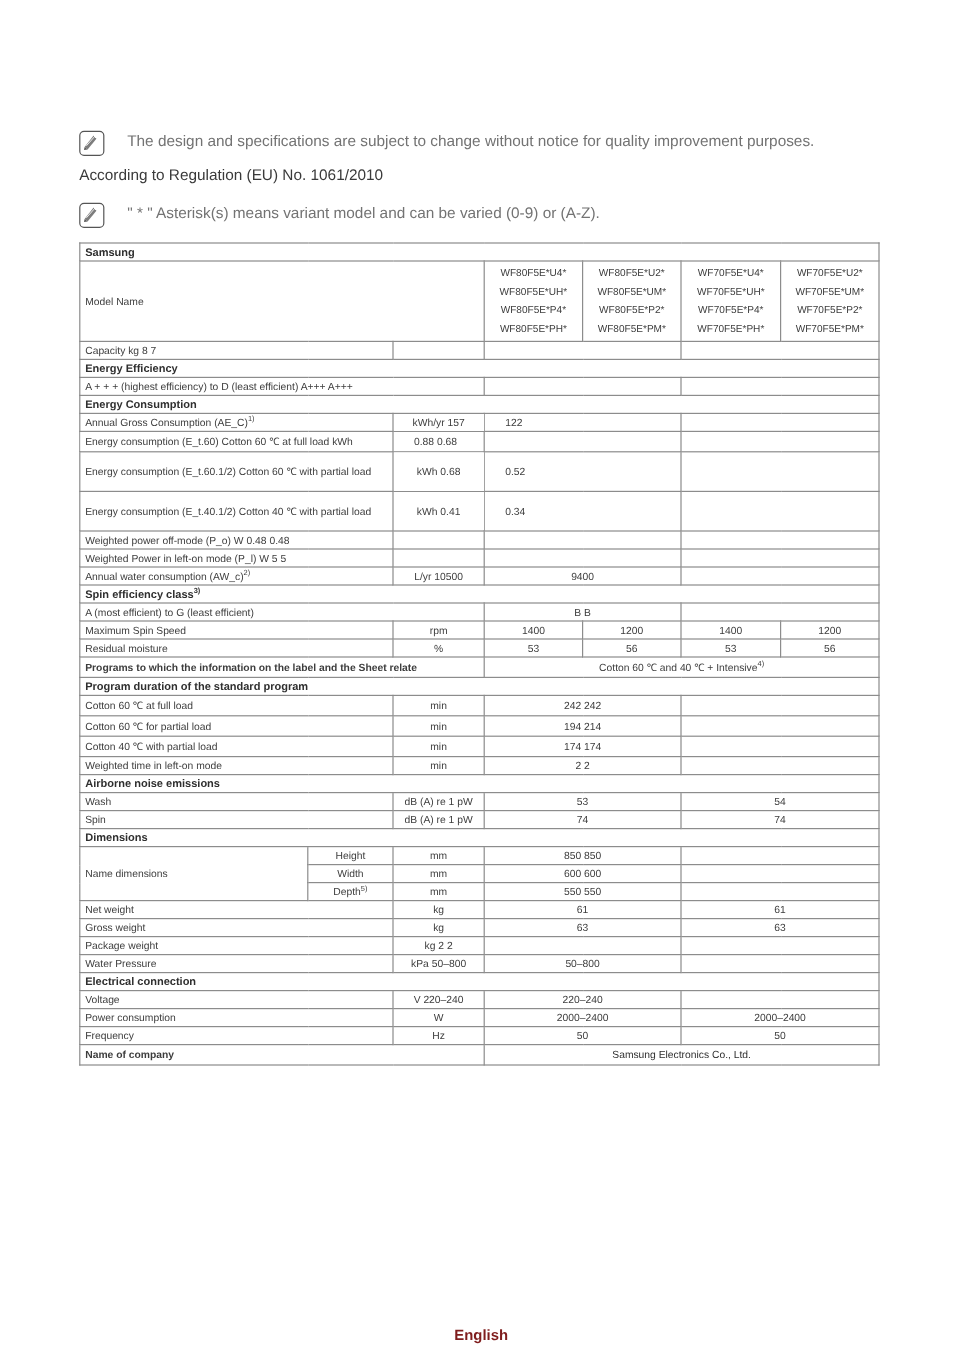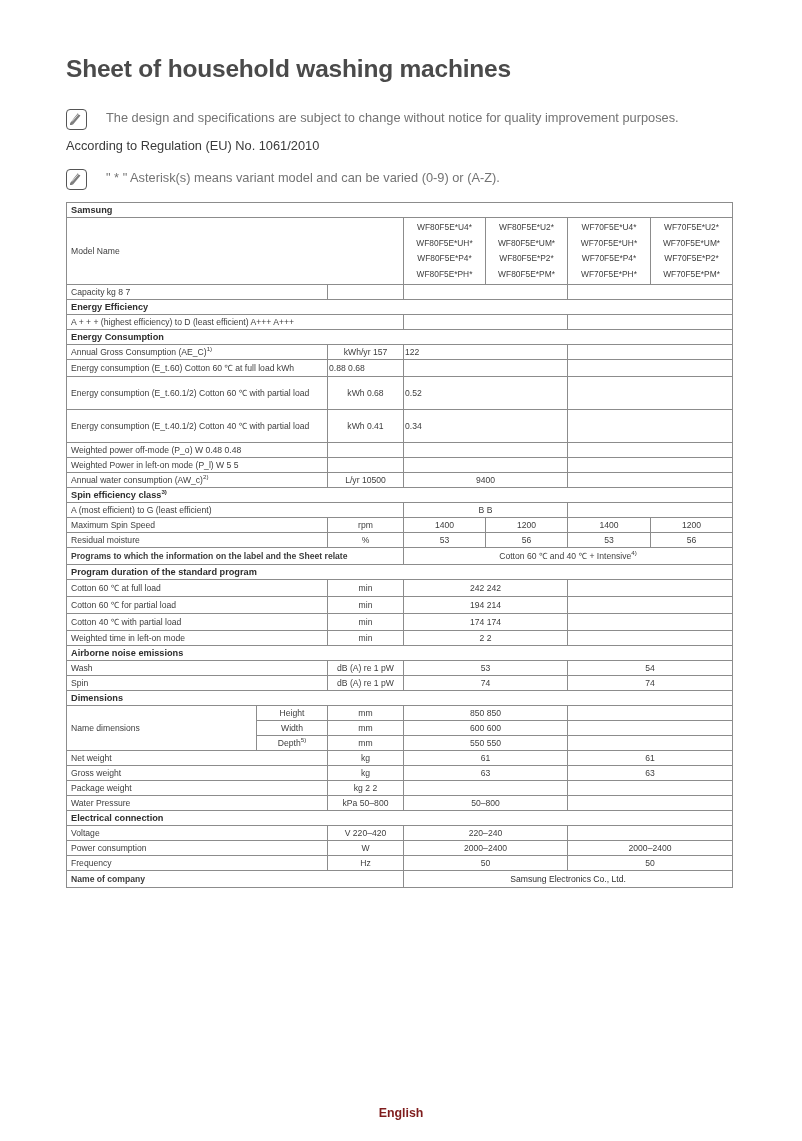--- a/index.html
+++ b/index.html
@@ -127,21 +127,21 @@
   td.blank { background: #ffffff; }
   .ovf {
     position: relative;
   }
   .ovf span.o {
     position: absolute;
     left: 100%;
     top: 50%;
     transform: translateY(-50%);
     white-space: nowrap;
-    padding-left: 2px;
+    padding-left: 18px;
     color: #3d3d3d;
   }
   sup {
     font-size: 6.2px;
     vertical-align: super;
     line-height: 0;
   }
   .footer {
     position: absolute;
     left: 0;
@@ -151,21 +151,20 @@
     font-size: 12.4px;
     font-weight: bold;
     color: #7f1d1d;
   }
 </style>
 </head>
 <body>
 
 <div class="page">
 
-  <div class="title">Sheet of household washing machines</div>
 
   <div class="note-row note1">
     <div class="note-icon">
       <svg width="17" height="17" viewBox="0 0 17 17">
         <path d="M3.5 12.5 L11 3 L13.5 5.5 L6 14.5 Z" fill="#7d7d7d"></path>
         <path d="M3.5 12.5 L6 14.5 L3 15 Z" fill="#5a5a5a"></path>
         <path d="M11 3 L13.5 5.5" stroke="#ffffff" stroke-width="0.8" fill="none"></path>
         <path d="M5 11.5 L12 3.6" stroke="#ffffff" stroke-width="0.7" fill="none"></path>
       </svg>
     </div>
@@ -413,21 +412,21 @@
         <td class="val" colspan="2">50–800</td>
         <td class="blank" colspan="2"></td>
       </tr>
 
       <tr>
         <td class="secbar" colspan="7">Electrical connection</td>
       </tr>
 
       <tr>
         <td class="lbl" colspan="2">Voltage</td>
-        <td class="unit">V 220–420</td>
+        <td class="unit">V 220–240</td>
         <td class="val" colspan="2">220–240</td>
         <td class="blank" colspan="2"></td>
       </tr>
 
       <tr>
         <td class="lbl" colspan="2">Power consumption</td>
         <td class="unit">W</td>
         <td class="val" colspan="2">2000–2400</td>
         <td class="val" colspan="2">2000–2400</td>
       </tr>

